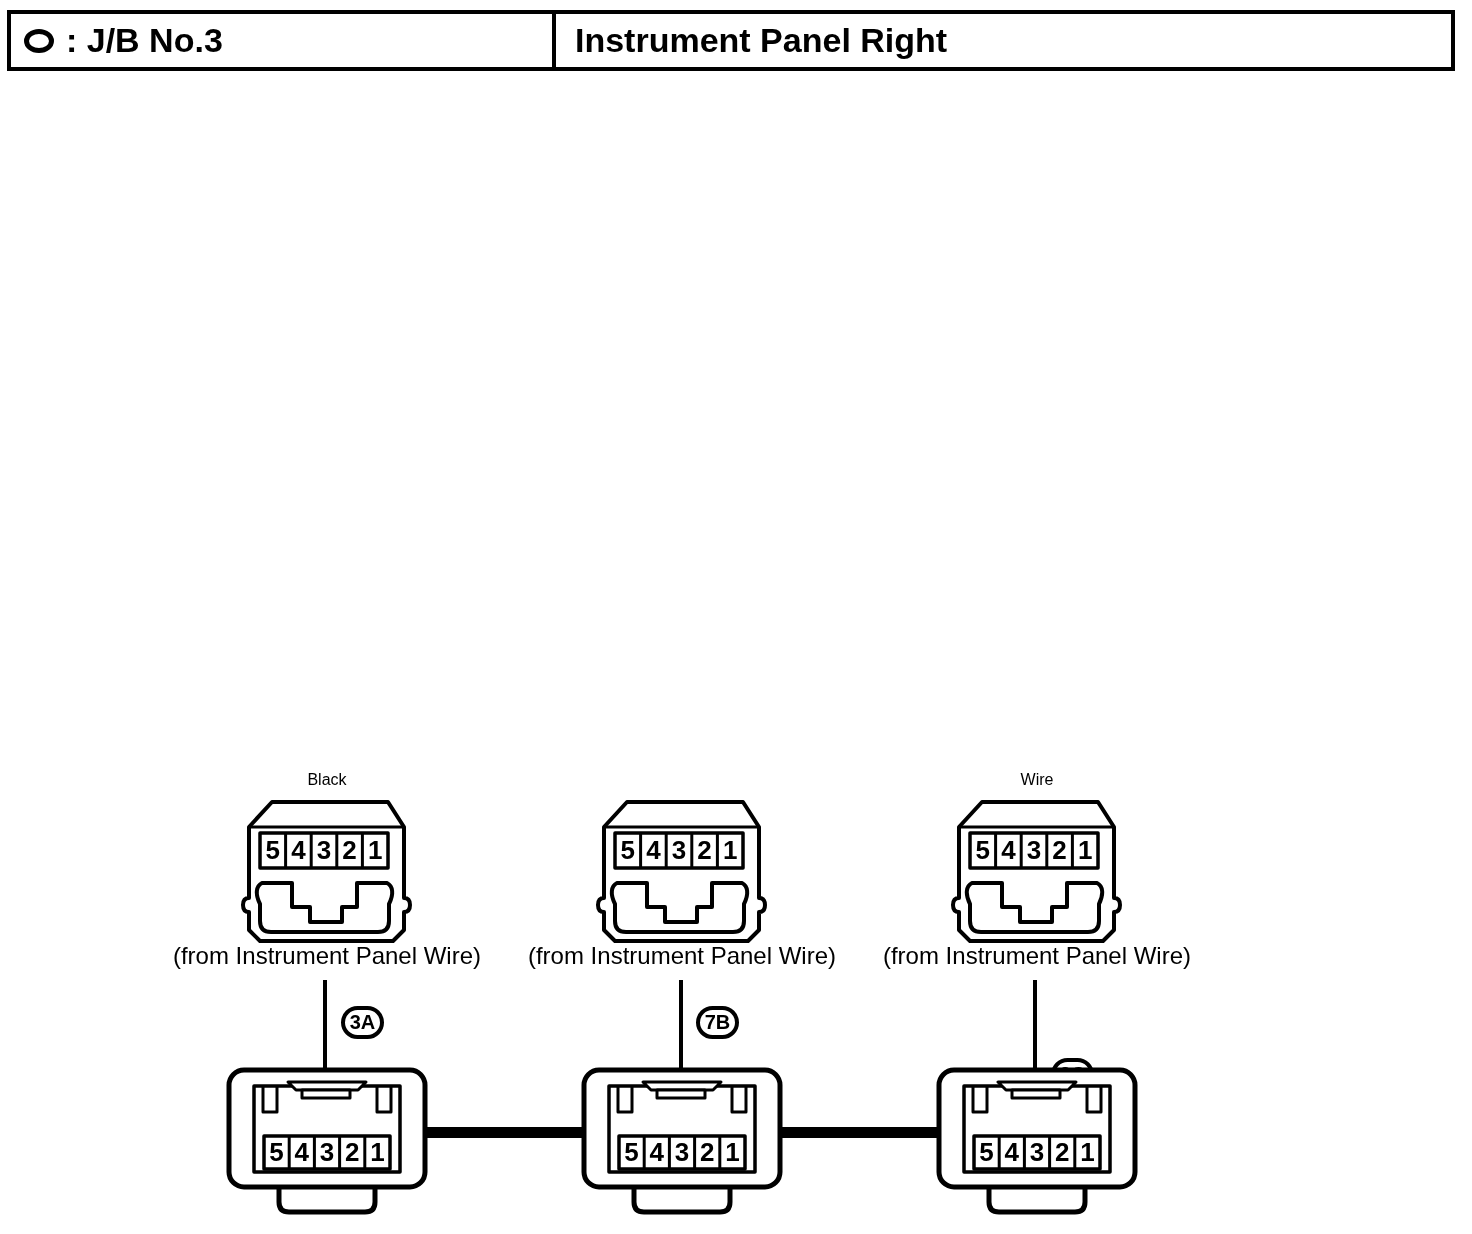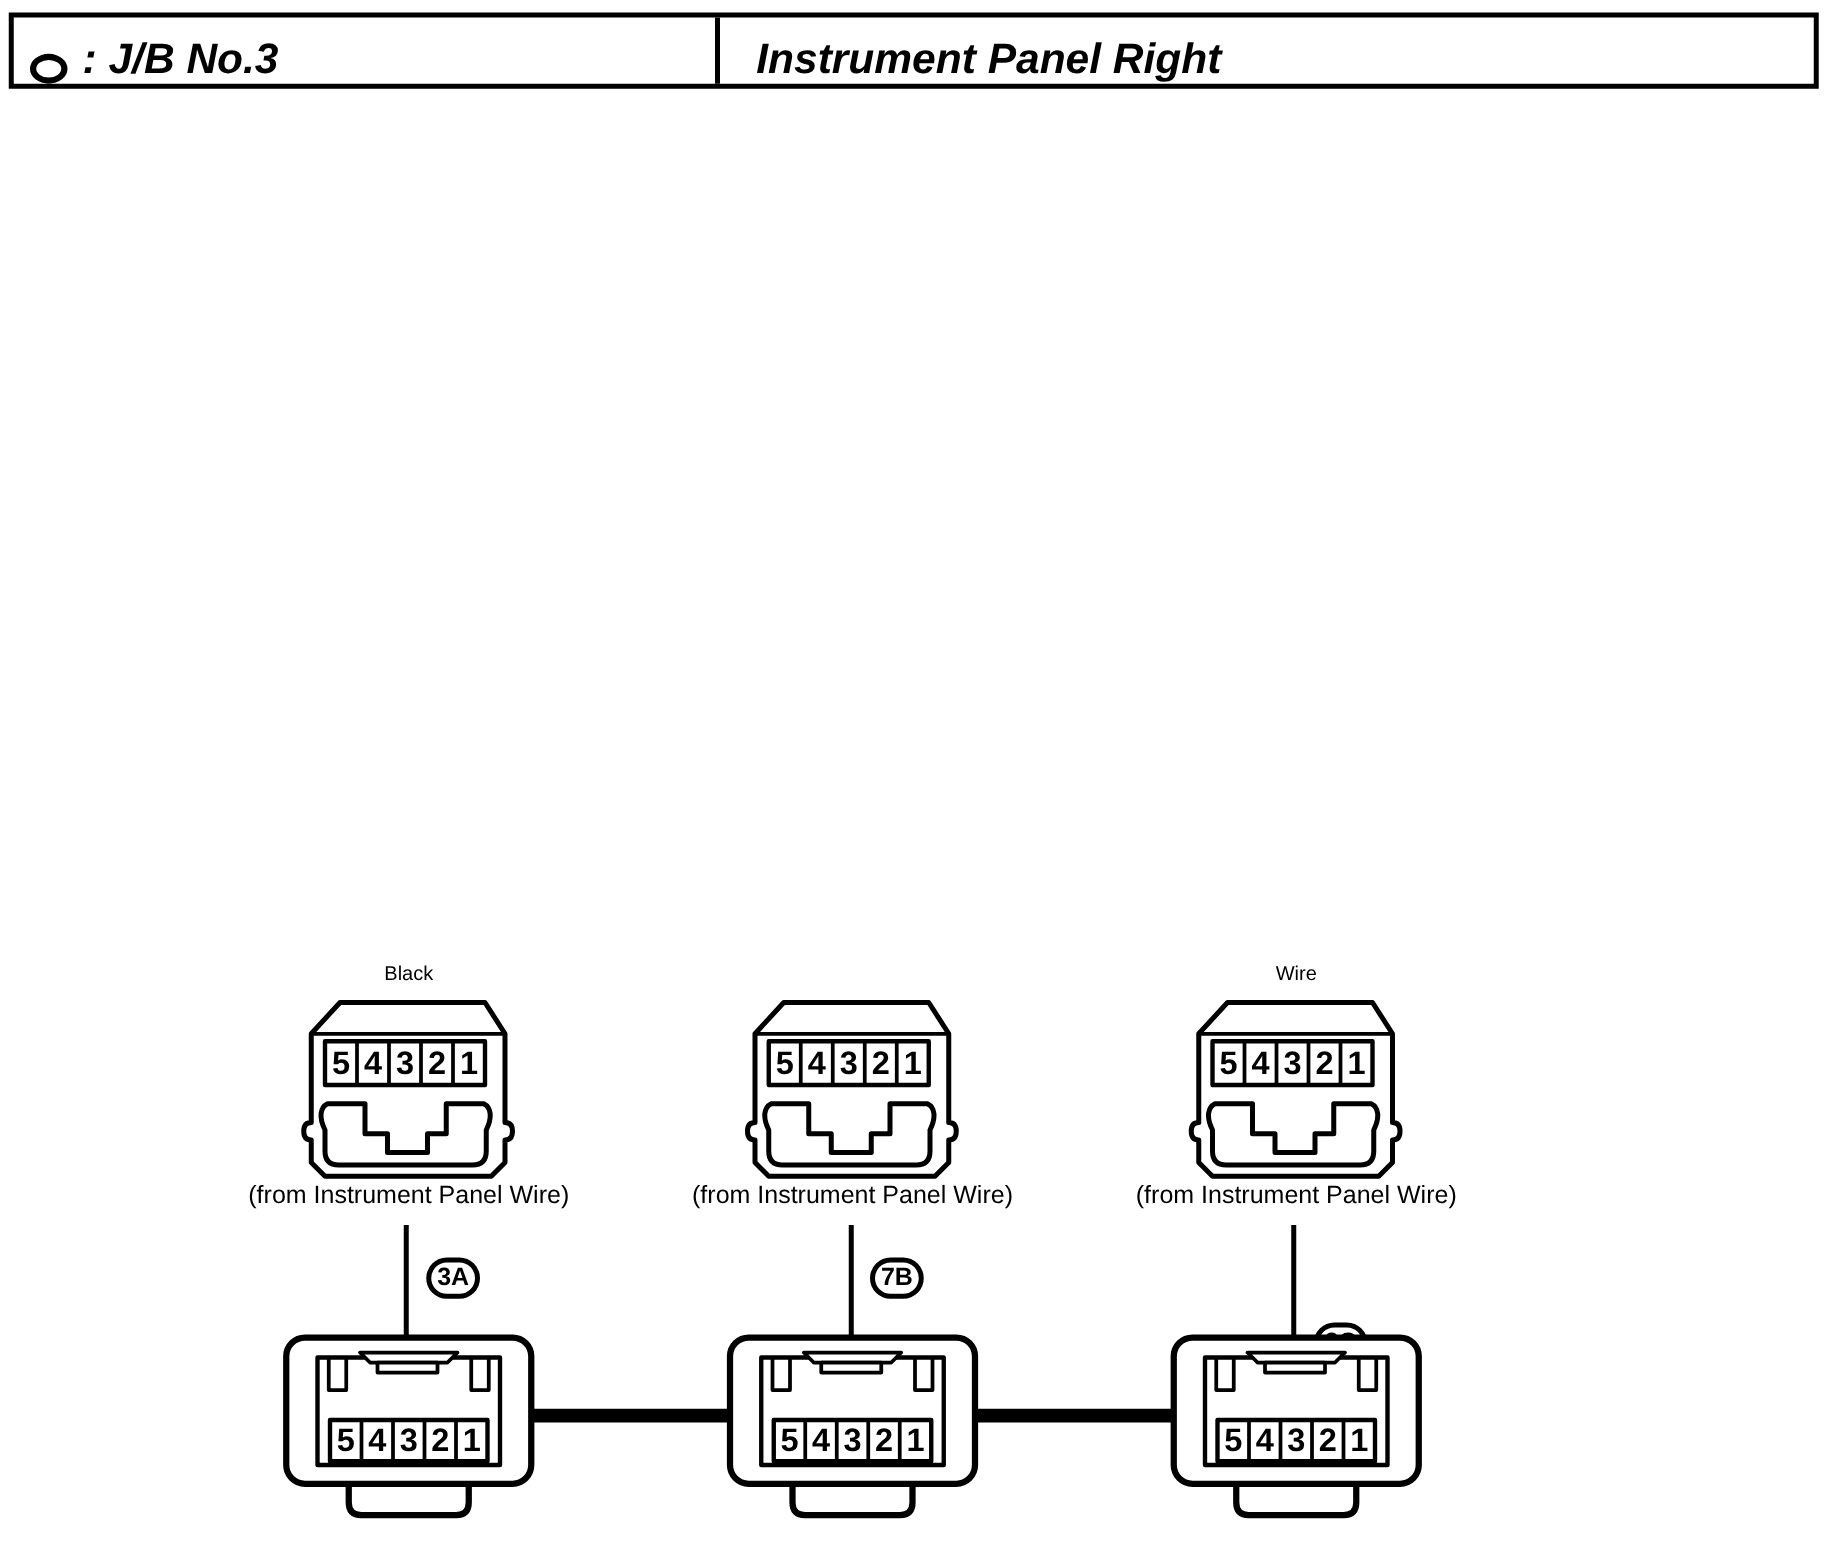--- a/index.html
+++ b/index.html
@@ -2,31 +2,31 @@
 <html><head>
 <meta charset="utf-8">
 <style>
   html,body{margin:0;padding:0;background:#fff;}
   .page{position:relative;width:1472px;height:1234px;background:#fff;overflow:hidden;
         font-family:"Liberation Sans",sans-serif;color:#000;}
 
   
   .header{position:absolute;left:7px;top:10px;width:1448px;height:61px;
           border:4px solid #000;box-sizing:border-box;display:flex;background:#fff;}
-  .hcell{display:flex;align-items:flex-end;box-sizing:border-box;height:100%;font-style:italic;}
+  .hcell{display:flex;align-items:center;box-sizing:border-box;height:100%;}
   .hcell-left{width:541px;flex:0 0 541px;padding-left:13px;}
-  .hcell-right{flex:1;border-left:4px solid #000;padding-left:29px;margin-left:20px;}
+  .hcell-right{flex:1;border-left:4px solid #000;padding-left:19px;}
   .htext{font-size:34px;font-weight:700;white-space:nowrap;letter-spacing:0px;}
   .oval-icon{display:inline-block;width:30px;height:24px;border:5px solid #000;
              border-radius:50%;margin-right:12px;box-sizing:border-box;}
 
   
   .clabel{position:absolute;transform:translateX(-50%);font-size:16px;font-weight:400;
           white-space:nowrap;line-height:22px;}
-  .fromlabel{position:absolute;transform:translateX(-50%);font-size:20px;font-weight:400;
+  .fromlabel{position:absolute;transform:translateX(-50%);font-size:24px;font-weight:400;
           white-space:nowrap;line-height:22px;}
 
   
   .vline{position:absolute;width:4px;height:88px;background:#000;}
   .bus{position:absolute;height:11px;background:#000;}
 
   
   .tag{position:absolute;width:43px;height:33px;border:4px solid #000;border-radius:17px;
        box-sizing:border-box;display:flex;align-items:center;justify-content:center;
        font-size:20px;font-weight:700;background:#fff;}

